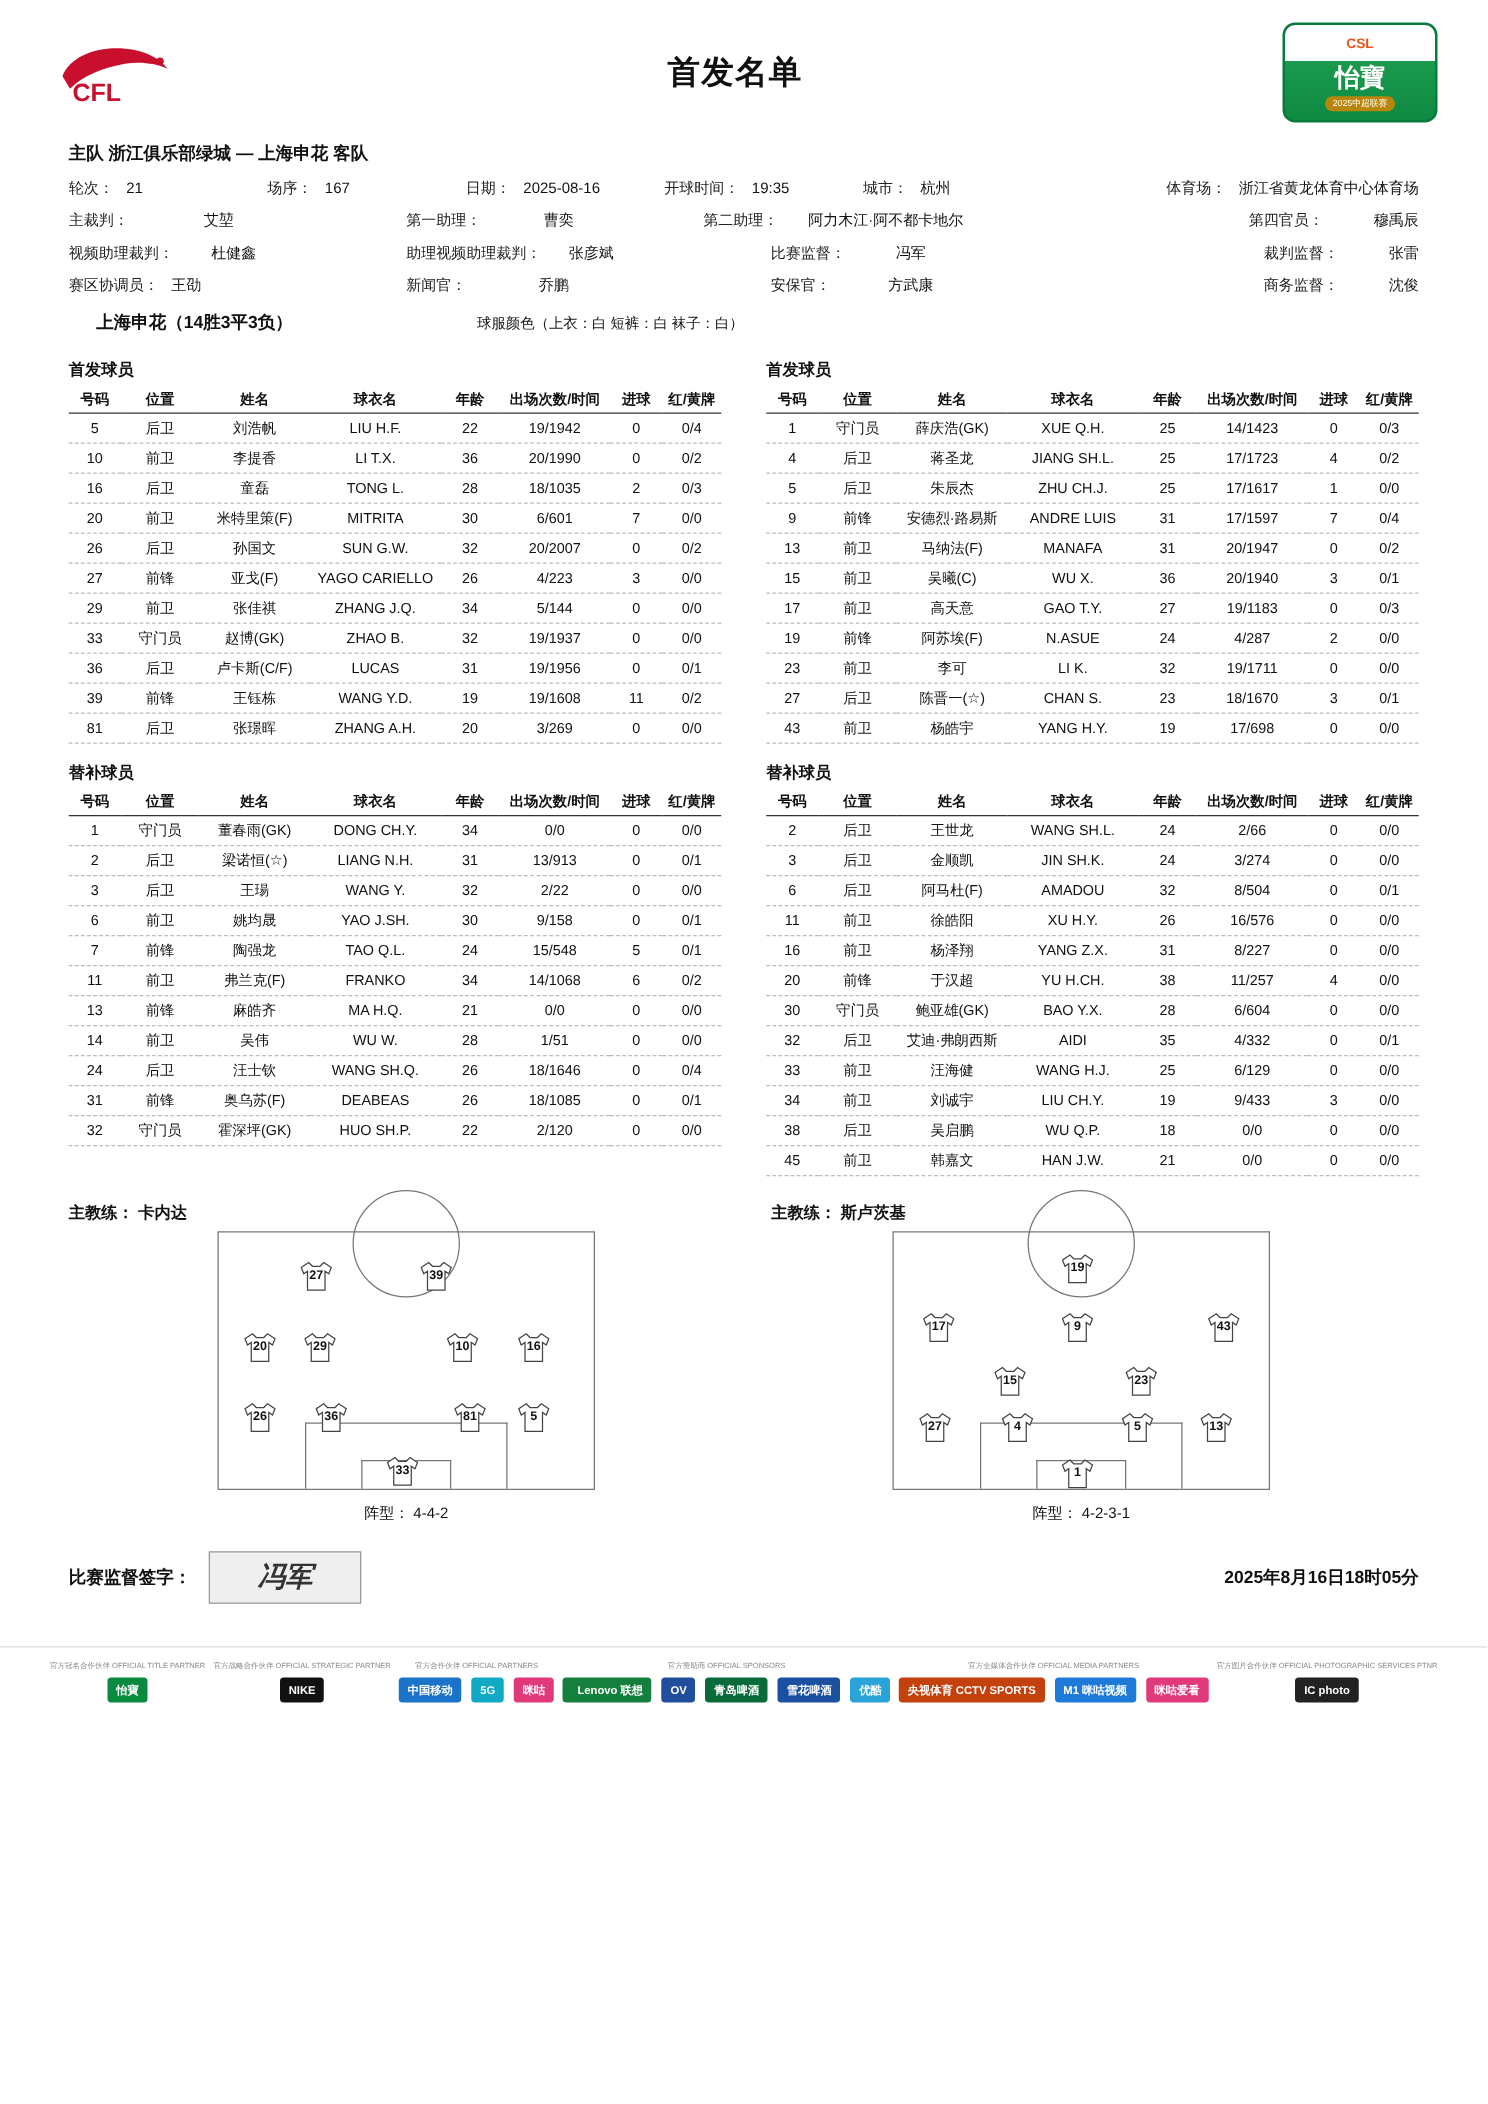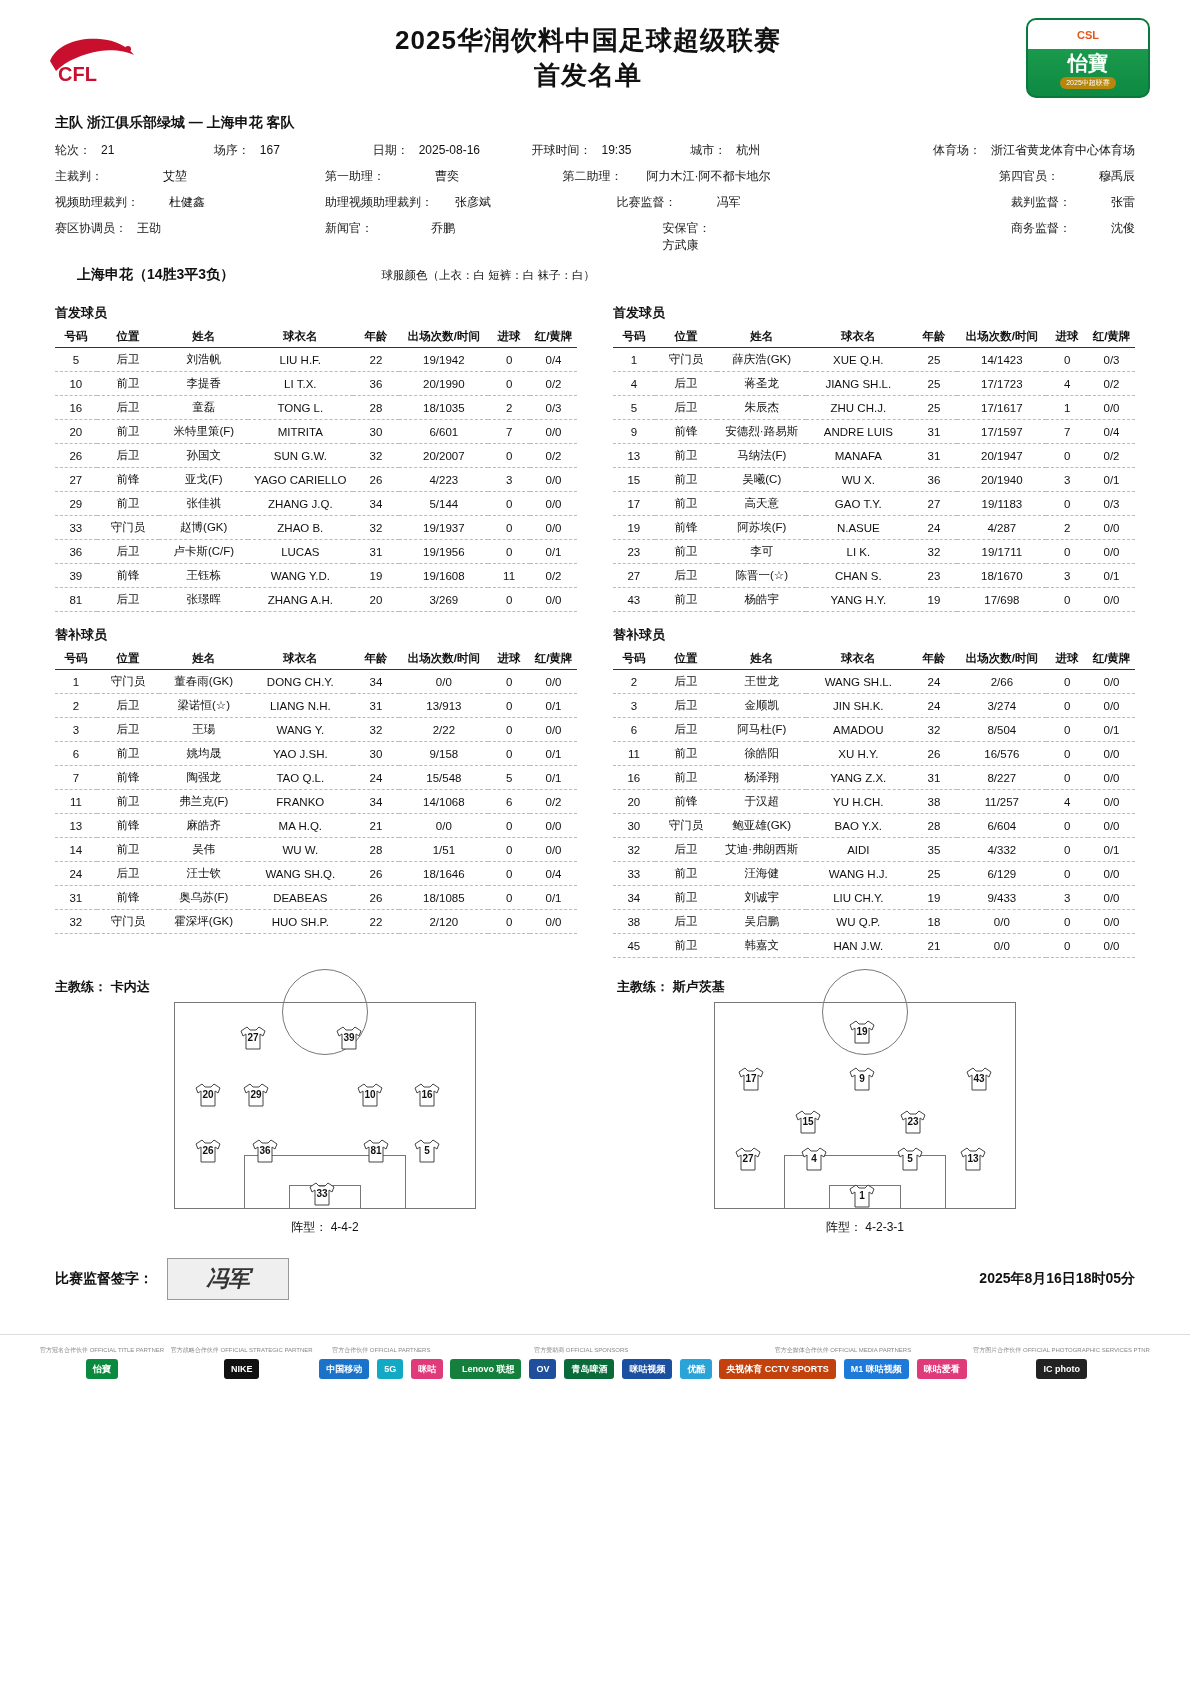--- a/index.html
+++ b/index.html
@@ -77,21 +77,20 @@
 
   <div class="hdr">
     <div class="cfl-logo">
       <svg width="106" height="54" viewBox="0 0 106 54">
         <path d="M8 30 C14 14 36 6 58 8 C74 9 86 16 92 24 C84 20 70 18 58 20 C40 23 24 30 14 40 Z" fill="#c8102e"></path>
         <circle cx="86" cy="18" r="3" fill="#c8102e"></circle>
         <text x="16" y="50" font-family="Liberation Sans, sans-serif" font-size="20" font-weight="bold" fill="#c8102e">CFL</text>
       </svg>
     </div>
     <div class="title-wrap">
-      <div class="title-main">2025华润饮料中国足球超级联赛</div>
       <div class="title-main">首发名单</div>
     </div>
     <div class="csl-badge">
       <div class="csl-top">CSL</div>
       <div class="csl-mid">怡寶</div>
       <div class="csl-sub">2025中超联赛</div>
     </div>
   </div>
 
   <div class="info">
@@ -164,21 +163,21 @@
 
     <div class="grid-row">
       <div class="cell" style="width:25%;">
         <span class="lbl">赛区协调员：</span>
         <span class="val" style="font-family:Liberation Mono, monospace;">王劭</span>
       </div>
       <div class="cell" style="width:27%;">
         <span class="lbl">新闻官：</span>
         <span class="val" style="margin-left:58px;">乔鹏</span>
       </div>
-      <div class="cell" style="width:25%;flex-direction:column;">
+      <div class="cell" style="width:25%;">
         <span class="lbl">安保官：</span>
         <span class="val" style="margin-left:46px;">方武康</span>
       </div>
       <div class="cell" style="width:23%;justify-content:flex-end;">
         <span class="lbl">商务监督：</span>
         <span class="val" style="margin-left:40px;">沈俊</span>
       </div>
     </div>
   </div>
 
@@ -914,21 +913,21 @@
           <div class="sp-chip" style="background: rgb(224, 58, 122);">咪咕</div>
         </div>
       </div>
       <div class="sp-group">
         <div class="sp-cap">官方赞助商
 OFFICIAL SPONSORS</div>
         <div class="sp-logos">
           <div class="sp-chip" style="background: #15803d; padding-left: 12px;">Lenovo 联想</div>
           <div class="sp-chip" style="background: rgb(31, 79, 156);">OV</div>
           <div class="sp-chip" style="background: rgb(10, 107, 58);">青岛啤酒</div>
-          <div class="sp-chip" style="background: rgb(27, 79, 160);">咪咕视频</div>
+          <div class="sp-chip" style="background: rgb(27, 79, 160);">雪花啤酒</div>
           <div class="sp-chip" style="background: rgb(42, 163, 216);">优酷</div>
         </div>
       </div>
       <div class="sp-group">
         <div class="sp-cap">官方全媒体合作伙伴
 OFFICIAL MEDIA PARTNERS</div>
         <div class="sp-logos">
           <div class="sp-chip" style="background: #c2410c;">央视体育 CCTV SPORTS</div>
           <div class="sp-chip" style="background: rgb(30, 122, 216);">M1 咪咕视频</div>
           <div class="sp-chip" style="background: rgb(224, 58, 122);">咪咕爱看</div>

